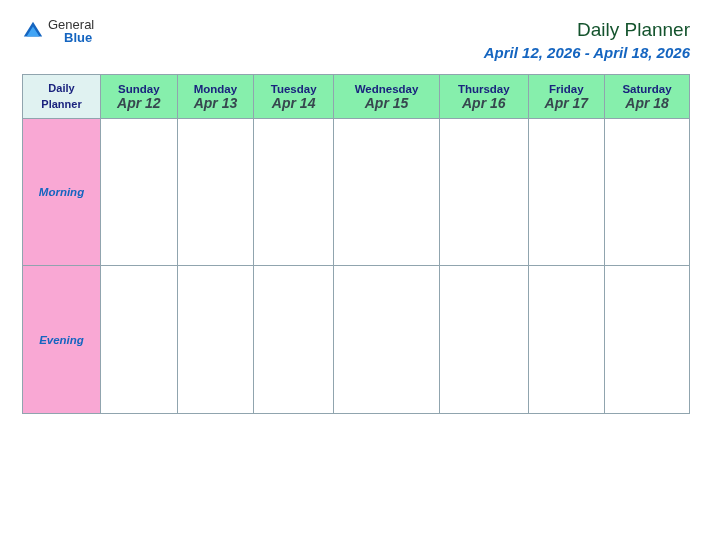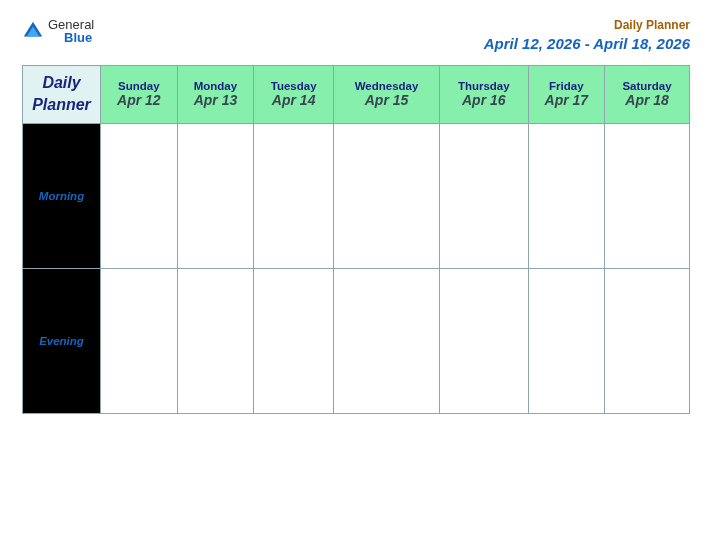--- a/index.html
+++ b/index.html
@@ -54,23 +54,23 @@
     .logo-icon {
       width: 22px;
       height: 22px;
     }
 
     .header-right {
       text-align: right;
     }
 
     .title-main {
-      font-size: 12px;
-      color: #a16207;
-      font-weight: bold;
+      font-size: 19px;
+      color: #14532d;
+      font-weight: normal;
       line-height: 1.3;
     }
 
     .title-date {
       font-size: 15px;
       color: #1565c0;
       font-weight: bold;
       line-height: 1.3;
       font-style: italic;
     }
@@ -107,30 +107,29 @@
     }
 
     .col-header-first {
       background: #e0f2f1;
       text-align: center;
       padding: 6px 4px;
       vertical-align: middle;
     }
 
     .col-header-first .day-name {
-      font-size: 16px;
+      font-size: 11px;
       font-weight: bold;
       color: #1a237e;
       line-height: 1.4;
-      font-style: italic;
     }
 
     
     .time-label {
-      background: #000000;
+      background: #f9a8d4;
       text-align: center;
       vertical-align: middle;
       font-size: 11.5px;
       font-style: italic;
       color: #1565c0;
       font-weight: bold;
       padding: 6px 4px;
     }
 
     .day-cell {

